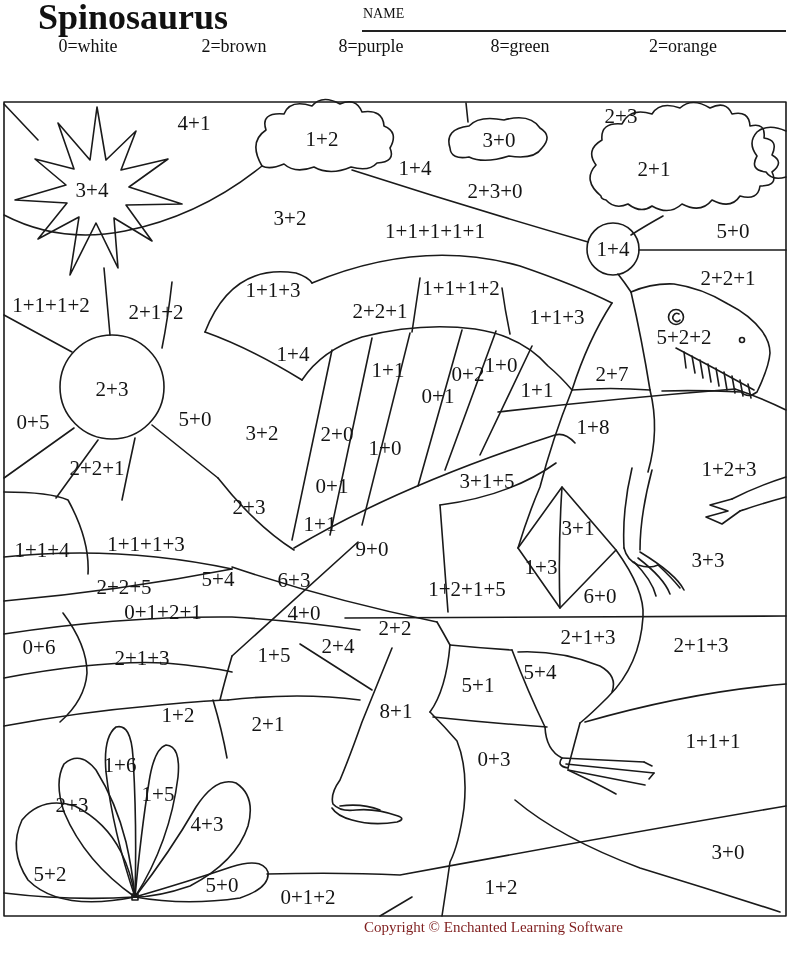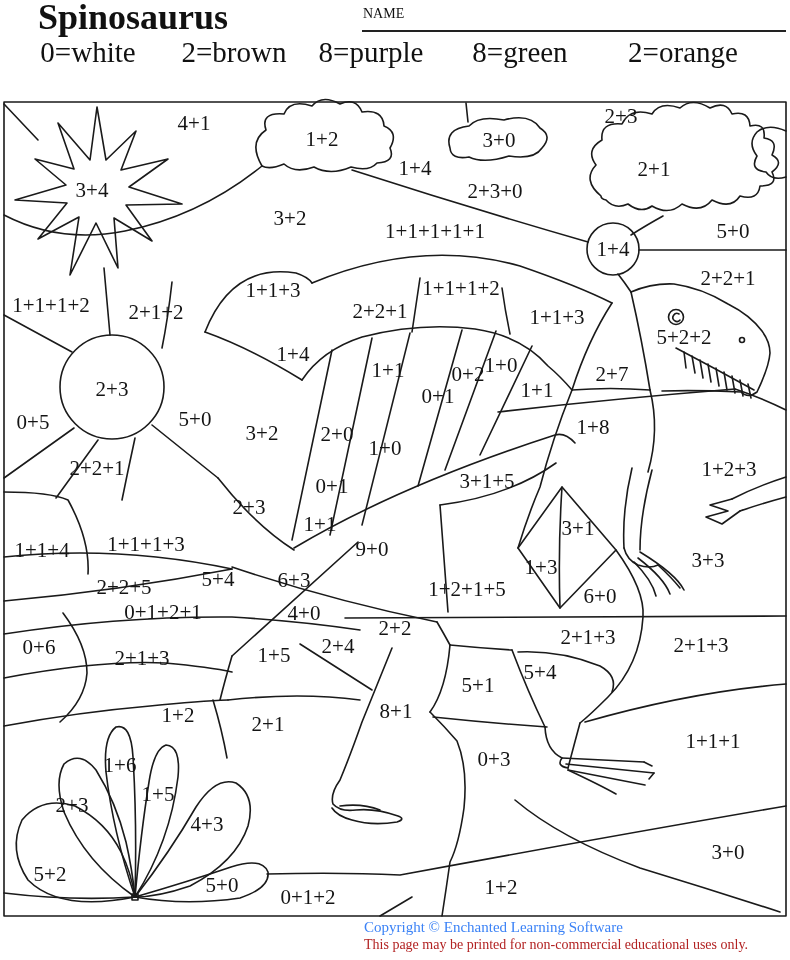--- a/index.html
+++ b/index.html
@@ -1,38 +1,38 @@
 <!DOCTYPE html>
 <html><head>
 <meta charset="utf-8">
 <style>
   html,body{margin:0;padding:0;background:#fff;}
   #page{position:relative;width:790px;height:960px;background:#fff;overflow:hidden;
         font-family:"Liberation Serif","DejaVu Serif",serif;color:#111;}
   #title{position:absolute;left:38px;top:-4px;font-size:36px;font-weight:bold;letter-spacing:0;}
   #name-label{position:absolute;left:363px;top:6px;font-size:14px;}
   #name-line{position:absolute;left:362px;top:4px;width:424px;height:26px;border-bottom:2px solid #222;}
-  .legend-row{position:absolute;left:0;width:790px;height:26px;font-size:29px;text-align:center;}
+  .legend-row{position:absolute;left:0;width:790px;height:26px;font-size:18px;text-align:center;}
   #legend-row1{top:36px;}
   #legend-row2{top:61px;}
   .legend-row span{position:absolute;transform:translateX(-50%);white-space:nowrap;}
   #legend-row1 span:nth-child(1){left:88px}
   #legend-row1 span:nth-child(2){left:234px}
   #legend-row1 span:nth-child(3){left:371px}
   #legend-row1 span:nth-child(4){left:520px}
   #legend-row1 span:nth-child(5){left:683px}
   #legend-row2 span:nth-child(1){left:92px}
   #legend-row2 span:nth-child(2){left:233px}
   #legend-row2 span:nth-child(3){left:370px}
   #legend-row2 span:nth-child(4){left:517px}
   #legend-row2 span:nth-child(5){left:688px}
   svg{position:absolute;left:0;top:0;}
   svg path,svg circle,svg rect{fill:none;stroke:#1a1a1a;stroke-width:1.6;stroke-linecap:round;stroke-linejoin:round;}
   svg text{fill:#141414;stroke:none;font-family:"Liberation Serif","DejaVu Serif",serif;font-size:21px;text-anchor:middle;}
-  #footer-line1{position:absolute;left:364px;top:919px;font-size:15px;color:#3b82f6;white-space:nowrap;}
+  #footer-line1{position:absolute;left:364px;top:919px;font-size:15px;color:#7f1d1d;white-space:nowrap;}
   #footer-line2{position:absolute;left:364px;top:937px;font-size:14px;color:#b22222;white-space:nowrap;}
 </style>
 </head>
 <body>
 
 <div id="page">
 
   <div id="title">Spinosaurus</div>
   <div id="name-line"></div>
   <div id="name-label">NAME</div>
@@ -274,14 +274,13 @@
         <text x="222" y="892">5+0</text>
         <text x="308" y="904">0+1+2</text>
         <text x="494" y="766">0+3</text>
         <text x="713" y="748">1+1+1</text>
         <text x="728" y="859">3+0</text>
         <text x="501" y="894">1+2</text>
       </g>
   </svg>
 
   <div id="footer-line1">Copyright © Enchanted Learning Software</div>
-  <div id="footer-line2">This page may be printed for non-commercial educational uses only.</div>
 </div>
 
 </body></html>

